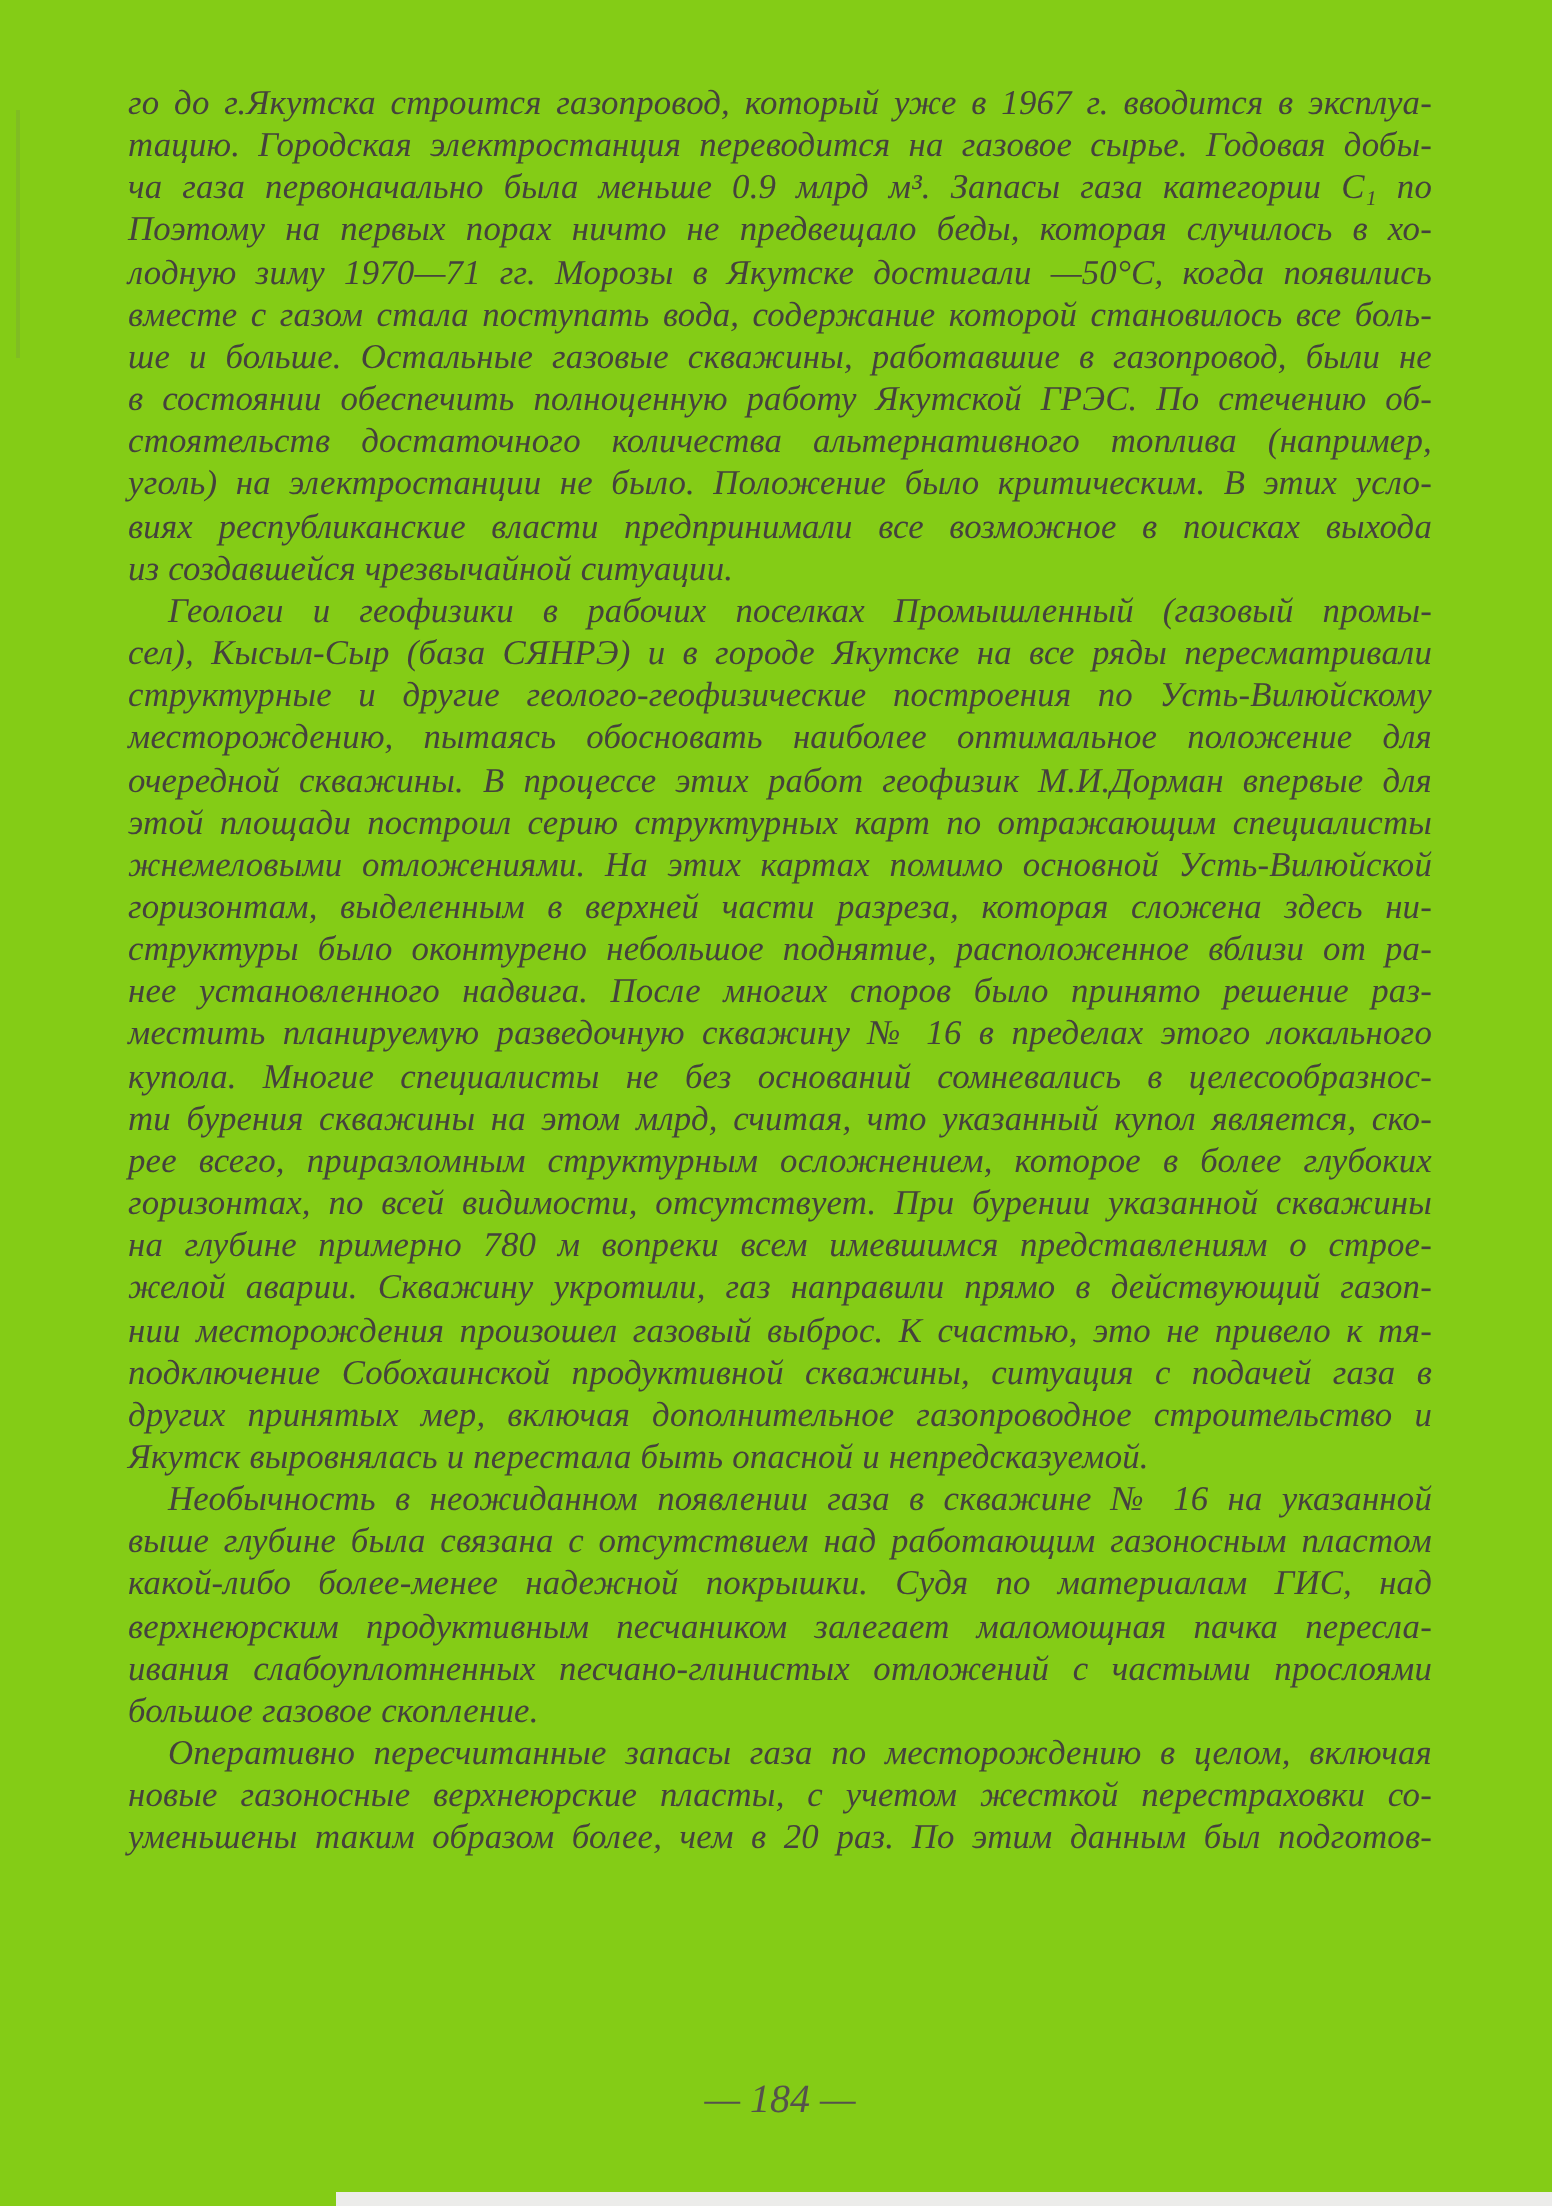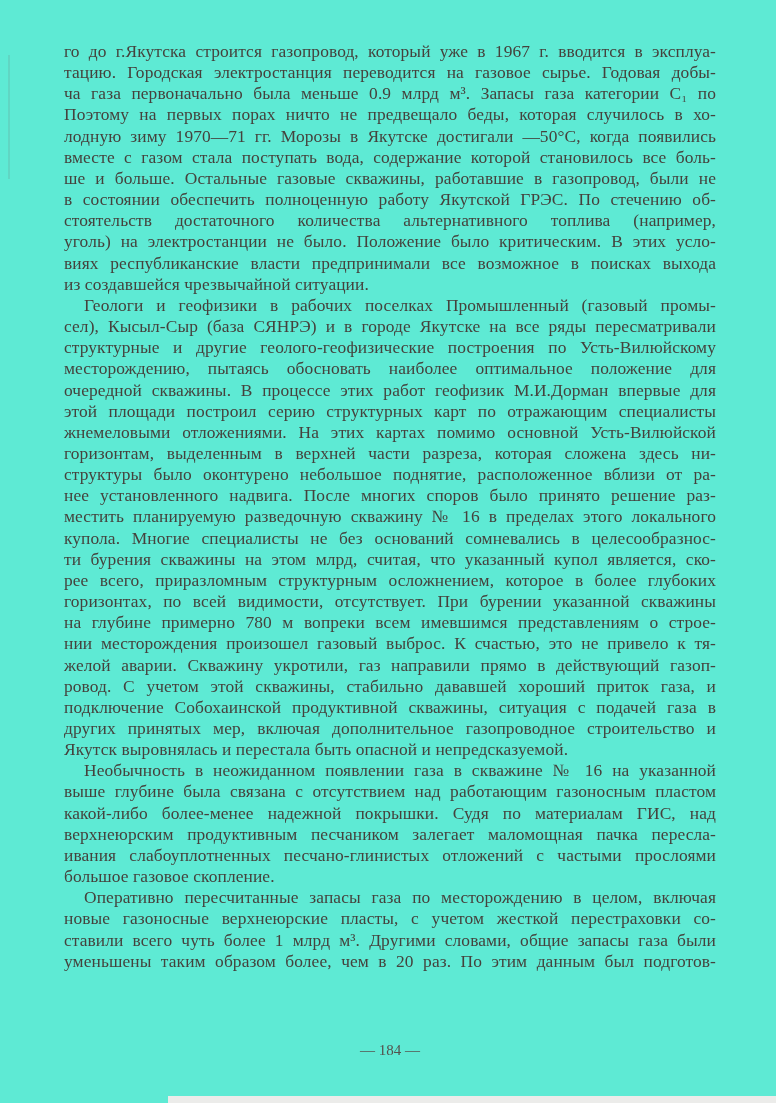--- a/index.html
+++ b/index.html
@@ -10,21 +10,22 @@
     width: 776px;
     height: 1103px;
     background: #fafaf9;
     overflow: hidden;
     position: relative;
     font-family: "Liberation Serif", "DejaVu Serif", serif;
   }
   .book-page {
     position: absolute;
     inset: 0;
-    background: #5eead4;
+    background: #84cc16;
+    font-style: italic;
   }
   .page-text {
     position: absolute;
     left: 64px;
     top: 41px;
     width: 652px;
     color: #45423d;
     font-size: 17.4px;
     line-height: 21.15px;
     letter-spacing: 0.1px;
@@ -38,21 +39,21 @@
   .line.last {
     text-align-last: left;
   }
   .page-number {
     position: absolute;
     left: 64px;
     top: 1040px;
     width: 652px;
     text-align: center;
     color: #55524d;
-    font-size: 15px;
+    font-size: 20px;
     line-height: 20px;
   }
   
   .edge-line-left {
     position: absolute;
     left: 8px;
     top: 55px;
     width: 2px;
     height: 124px;
     background: rgba(110, 110, 108, 0.16);
@@ -96,37 +97,35 @@
         <div class="line">жнемеловыми отложениями. На этих картах помимо основной Усть-Вилюйской</div>
         <div class="line">горизонтам, выделенным в верхней части разреза, которая сложена здесь ни-</div>
         <div class="line">структуры было оконтурено небольшое поднятие, расположенное вблизи от ра-</div>
         <div class="line">нее установленного надвига. После многих споров было принято решение раз-</div>
         <div class="line">местить планируемую разведочную скважину № 16 в пределах этого локального</div>
         <div class="line">купола. Многие специалисты не без оснований сомневались в целесообразнос-</div>
         <div class="line">ти бурения скважины на этом млрд, считая, что указанный купол является, ско-</div>
         <div class="line">рее всего, приразломным структурным осложнением, которое в более глубоких</div>
         <div class="line">горизонтах, по всей видимости, отсутствует. При бурении указанной скважины</div>
         <div class="line">на глубине примерно 780 м вопреки всем имевшимся представлениям о строе-</div>
+        <div class="line">желой аварии. Скважину укротили, газ направили прямо в действующий газоп-</div>
         <div class="line">нии месторождения произошел газовый выброс. К счастью, это не привело к тя-</div>
-        <div class="line">желой аварии. Скважину укротили, газ направили прямо в действующий газоп-</div>
-        <div class="line">ровод. С учетом этой скважины, стабильно дававшей хороший приток газа, и</div>
         <div class="line">подключение Собохаинской продуктивной скважины, ситуация с подачей газа в</div>
         <div class="line">других принятых мер, включая дополнительное газопроводное строительство и</div>
         <div class="line last">Якутск выровнялась и перестала быть опасной и непредсказуемой.</div>
       </div>
       <div class="par indent">
         <div class="line">Необычность в неожиданном появлении газа в скважине № 16 на указанной</div>
         <div class="line">выше глубине была связана с отсутствием над работающим газоносным пластом</div>
         <div class="line">какой-либо более-менее надежной покрышки. Судя по материалам ГИС, над</div>
         <div class="line">верхнеюрским продуктивным песчаником залегает маломощная пачка пересла-</div>
         <div class="line">ивания слабоуплотненных песчано-глинистых отложений с частыми прослоями</div>
         <div class="line last">большое газовое скопление.</div>
       </div>
       <div class="par indent">
         <div class="line">Оперативно пересчитанные запасы газа по месторождению в целом, включая</div>
         <div class="line">новые газоносные верхнеюрские пласты, с учетом жесткой перестраховки со-</div>
-        <div class="line">ставили всего чуть более 1 млрд м³. Другими словами, общие запасы газа были</div>
         <div class="line">уменьшены таким образом более, чем в 20 раз. По этим данным был подготов-</div>
       </div>
     </div>
   <div class="page-number">— 184 —</div>
   <div class="bottom-band"></div>
 </div>
 
 </body></html>

